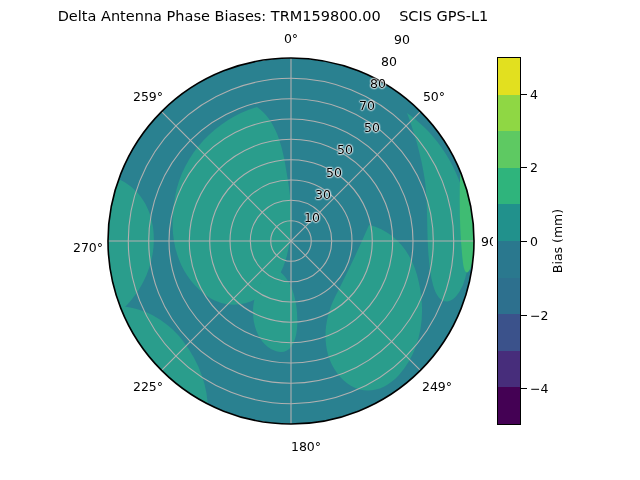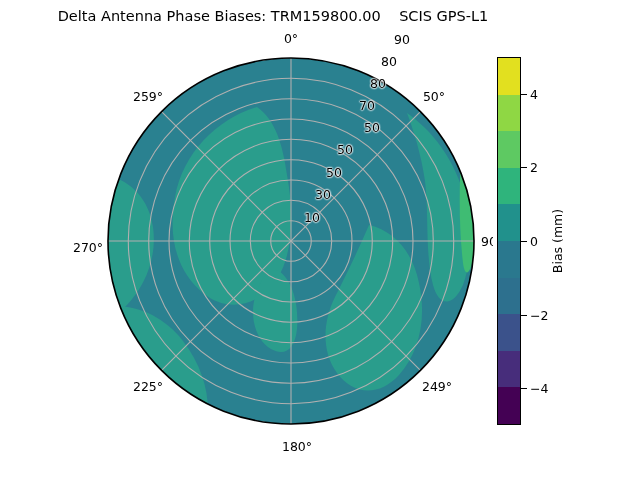--- a/index.html
+++ b/index.html
@@ -130,21 +130,21 @@
     <span class="r-label" style="left:260px;top:48px;">70</span>
     <span class="r-label" style="left:271px;top:26px;">80</span>
     <span class="r-label" style="left:282px;top:4px;">80</span>
     <span class="r-label" style="left:295px;top:-18px;">90</span>
   </div>
 
   <span class="theta-label" style="left:291px;top:38px;">0°</span>
   <span class="theta-label" style="left:434px;top:96px;">50°</span>
   <span class="theta-label" style="left:489px;top:241px;">90</span>
   <span class="theta-label" style="left:437px;top:386px;">249°</span>
-  <span class="theta-label" style="left:297px;top:446px;">180°</span>
+  <span class="theta-label" style="left:306px;top:446px;">180°</span>
   <span class="theta-label" style="left:148px;top:386px;">225°</span>
   <span class="theta-label" style="left:88px;top:247px;text-align:center;">270°</span>
   <span class="theta-label" style="left:148px;top:96px;">259°</span>
 
   <div id="theta-90-clip"></div>
 
   <div id="colorbar">
     <div class="band" style="background: rgb(226, 224, 31);"></div>
     <div class="band" style="background: rgb(143, 215, 68);"></div>
     <div class="band" style="background: rgb(94, 201, 98);"></div>

